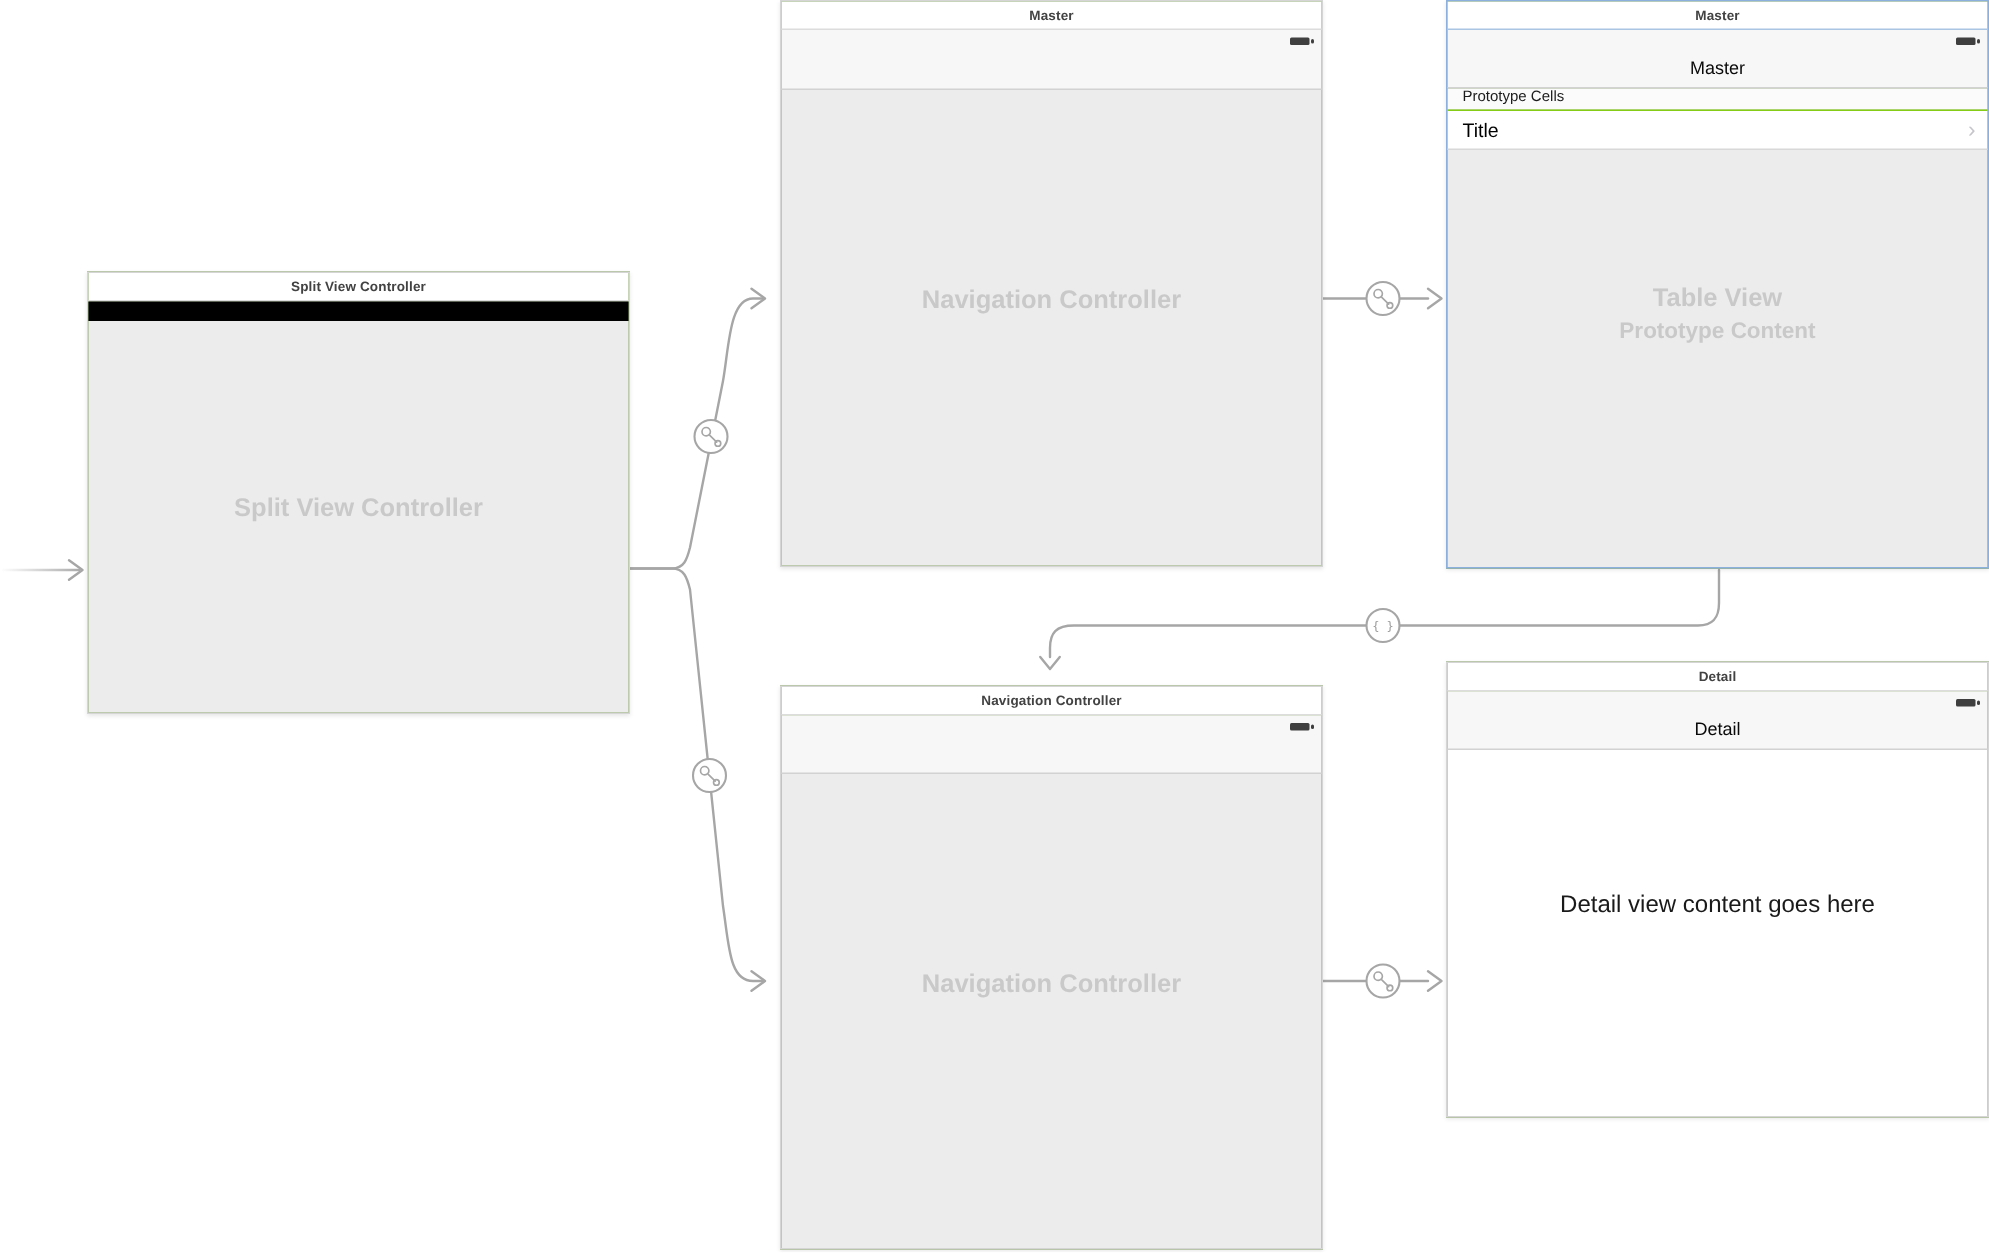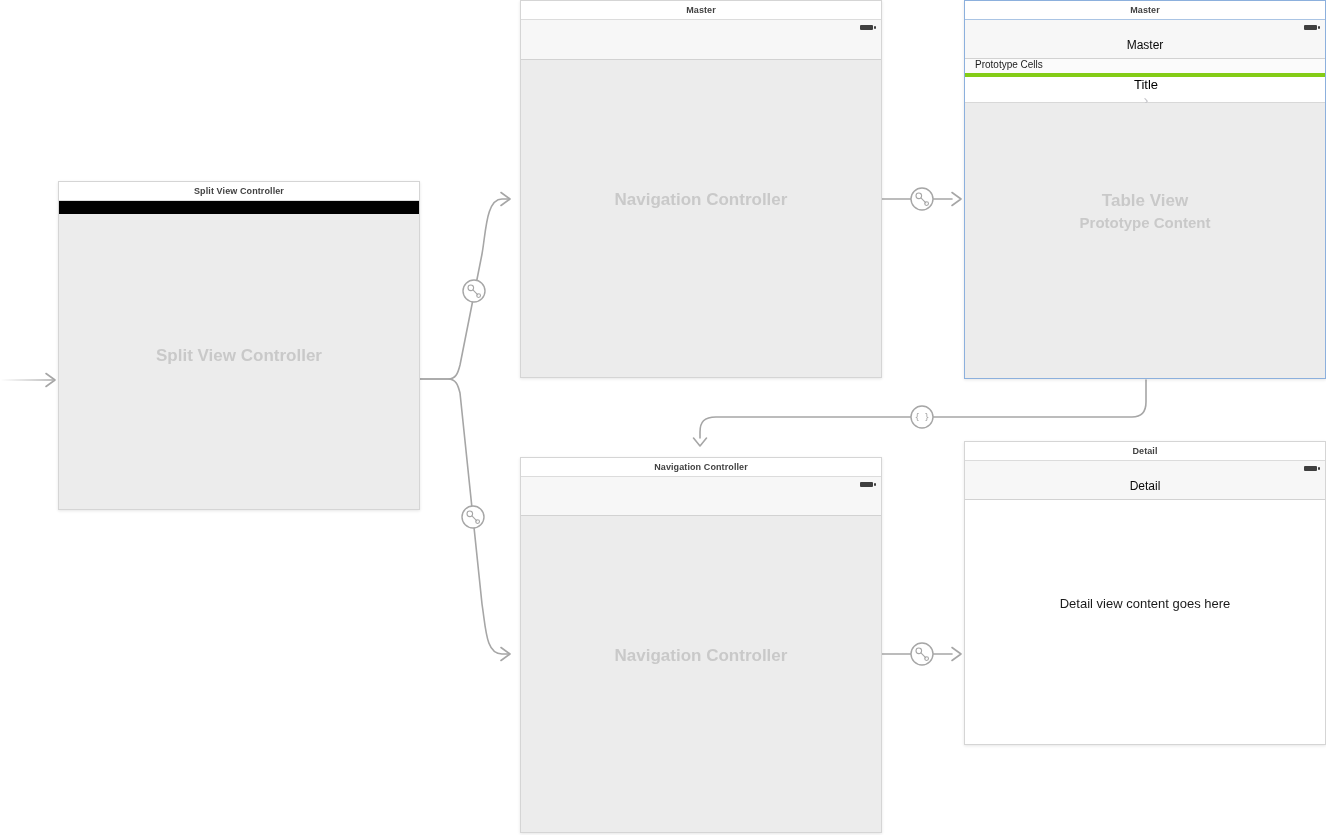--- a/index.html
+++ b/index.html
@@ -20,32 +20,32 @@
   .nav-bar{position:relative;background:#f7f7f7;border-bottom:1px solid #d2d2d2;}
   .nav-bar.h39{height:39px;min-height:39px;}
   .nav-bar.h38{height:38px;min-height:38px;}
   .battery{position:absolute;top:5px;right:8px;width:13px;height:5px;background:#3f3f3f;border-radius:1px;}
   .battery::after{content:"";position:absolute;right:-2.5px;top:1px;width:2px;height:3px;background:#3f3f3f;border-radius:1px;}
   .nav-title{position:absolute;bottom:6px;left:0;width:100%;text-align:center;
              font-size:12px;font-weight:500;color:#0a0a0a;}
 
   .section-strip{height:14px;min-height:14px;background:#fbfbfb;display:flex;
                  padding-left:10px;font-size:10px;color:#1c1c1c;}
-  .proto-cell{height:25px;min-height:25px;background:#ffffff;border-top:4px solid #84cc16;
+  .proto-cell{height:25px;min-height:25px;background:#ffffff;border-top:1px solid #84cc16;
               border-bottom:1px solid #d8d8d8;display:flex;align-items:center;
-              padding:0 8px 0 10px;justify-content:space-between;flex-direction:column;}
+              padding:0 8px 0 10px;justify-content:space-between;}
   .proto-cell .cell-title{font-size:13px;font-weight:500;color:#000000;}
   .proto-cell .chevron{font-size:15px;color:#c5c5ca;line-height:1;}
 
   .scene-content{flex:1;display:flex;flex-direction:column;align-items:center;justify-content:center;}
   .scene-content.gray{background:#ececec;}
   .scene-content.white{background:#ffffff;}
   .ghost-title{font-size:17px;font-weight:700;color:#c9c9c9;}
   .ghost-sub{font-size:15px;font-weight:700;color:#c9c9c9;margin-top:3px;}
-  .detail-body-text{font-size:13px;color:#1a1a1a;}
+  .detail-body-text{font-size:16px;color:#1a1a1a;}
 </style>
 </head>
 <body>
 
 <div id="canvas">
 
   <svg class="connections" width="1326" height="835" viewBox="0 0 1326 835">
     <defs>
       <linearGradient id="fadeL" x1="0" y1="0" x2="56" y2="0" gradientUnits="userSpaceOnUse">
         <stop offset="0" stop-color="#a6a6a6" stop-opacity="0"></stop>
@@ -112,21 +112,21 @@
         <circle cx="4.6" cy="4.6" r="1.9" stroke-width="1.1"></circle>
       </g>
 
       <g transform="translate(922,417)">
         <circle r="11" fill="#ffffff" stroke-width="1.4"></circle>
         <text x="0" y="3" text-anchor="middle" font-size="8" fill="#9a9a9a" stroke="none" font-family="'DejaVu Sans Mono', monospace">{ }</text>
       </g>
     </g>
   </svg>
 
-  <div class="scene" style="left:58px;top:181px;width:362px;height:329px">
+  <div class="scene" style="left:58px;top:181px;width:362px;height:295px">
     <div class="scene-header">
       <span>Split View Controller</span>
     </div>
     <div class="black-bar"></div>
     <div class="scene-content gray" style="padding-bottom:12px">
       <div class="ghost-title">Split View Controller</div>
     </div>
   </div>
 
   <div class="scene" style="left:520px;top:0px;width:362px;height:378px">

